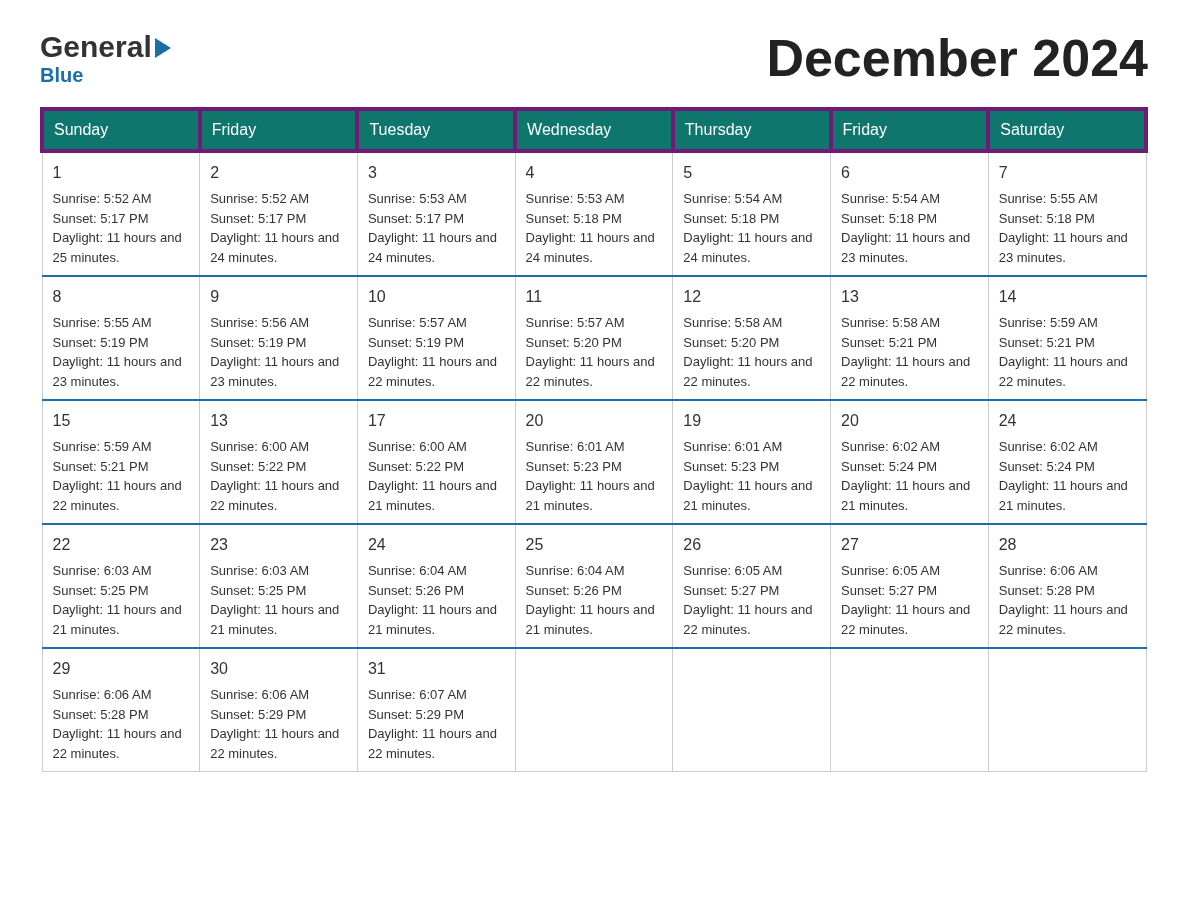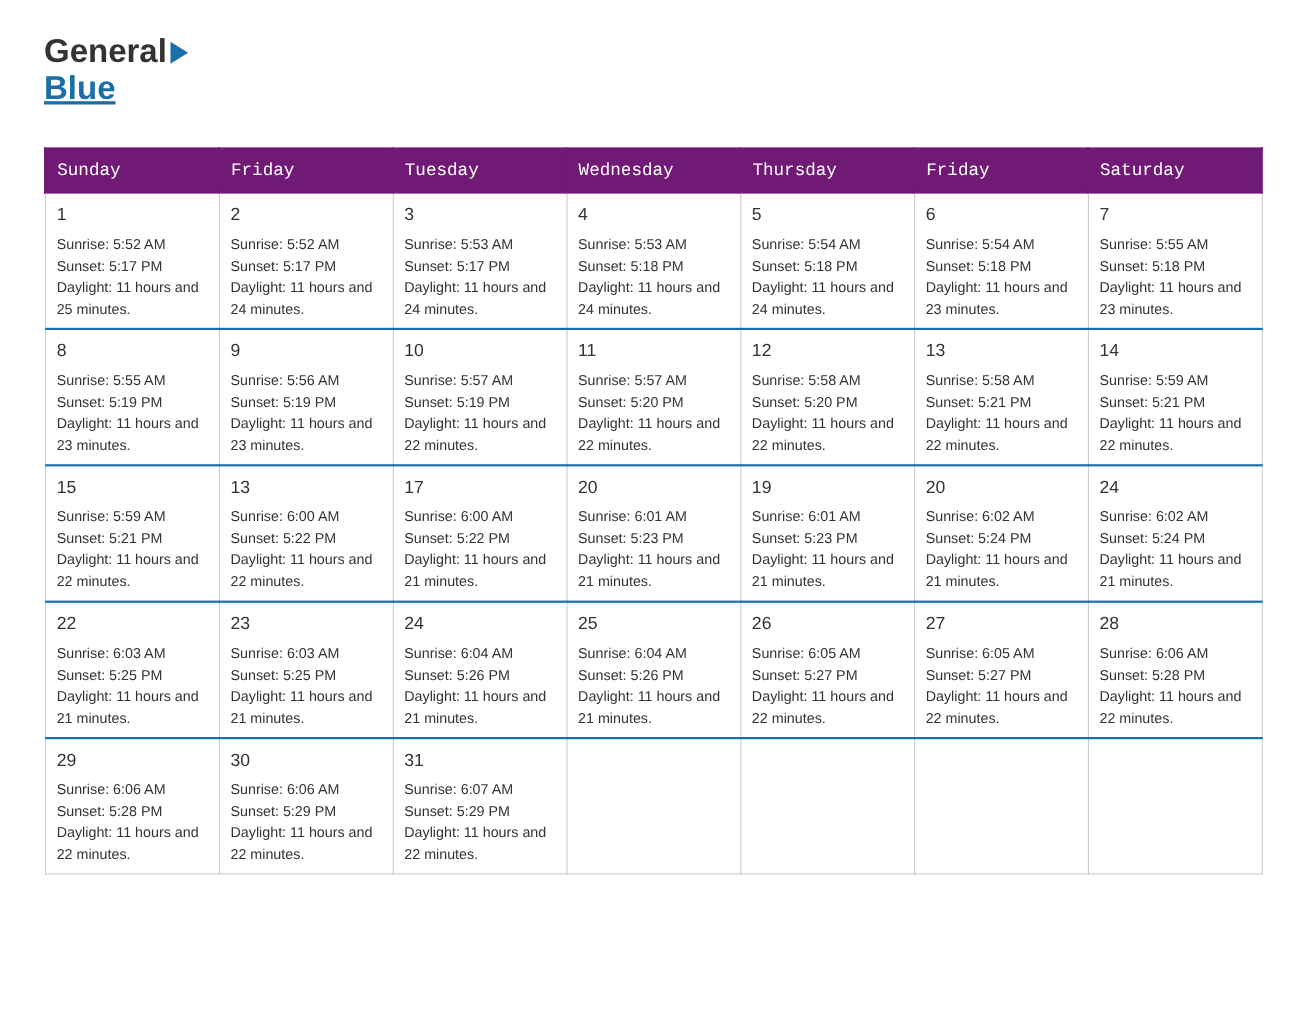--- a/index.html
+++ b/index.html
@@ -7,21 +7,21 @@
       font-family: Arial, Helvetica, sans-serif;
       background: #ffffff;
       padding: 30px 40px;
       width: 1188px;
       min-height: 918px;
     }
     .header {
       display: flex;
       justify-content: space-between;
       align-items: flex-start;
-      margin-bottom: 36px;
+      margin-bottom: 20px;
       gap: 31px;
     }
     .logo {
       display: flex;
       flex-direction: column;
       align-items: flex-start;
     }
     .logo-line {
       display: flex;
       align-items: center;
@@ -39,28 +39,27 @@
       font-size: 22px;
       color: #444;
       margin-top: 4px;
     }
     table {
       width: 100%;
       border-collapse: collapse;
       table-layout: fixed;
     }
     thead tr th {
-      background-color: #701a75;
+      background-color: #0f766e;
       color: #ffffff;
       padding: 10px 10px;
       font-size: 16px;
       font-weight: normal;
       text-align: left;
-      border: 2px solid #701a75;
-      font-family: Liberation Mono, monospace;
+      border: 4px solid #701a75;
     }
     tbody tr td {
       vertical-align: top;
       padding: 8px 10px;
       border: 1px solid #ccc;
       font-size: 13px;
       color: #333;
       line-height: 1.5;
     }
     .day-number {
@@ -82,24 +81,25 @@
 </head>
 <body>
 
 <div class="header">
   <div class="logo">
     <div class="logo-line">
       <span style="font-size:30px;font-weight:bold;color:#333;">General</span>
       <span style="display:inline-block;width:0;height:0;border-left:16px solid #1a6fa8;border-top:10px solid transparent;border-bottom:10px solid transparent;margin-left:3px;margin-top:2px;"></span>
     </div>
     <div>
-      <span style="font-size:30px;font-weight:bold;color:#1a6fa8;text-decoration:underline;">Blue</span>
+      <span style="font-size:20px;font-weight:bold;color:#1a6fa8;">Blue</span>
     </div>
   </div>
   <div class="title-block">
+    <div class="month-title">December 2024</div>
   </div>
 </div>
 
 <table>
   <thead>
     <tr>
     <th>Sunday</th>
         <th>Friday</th>
         <th>Tuesday</th>
         <th>Wednesday</th>

